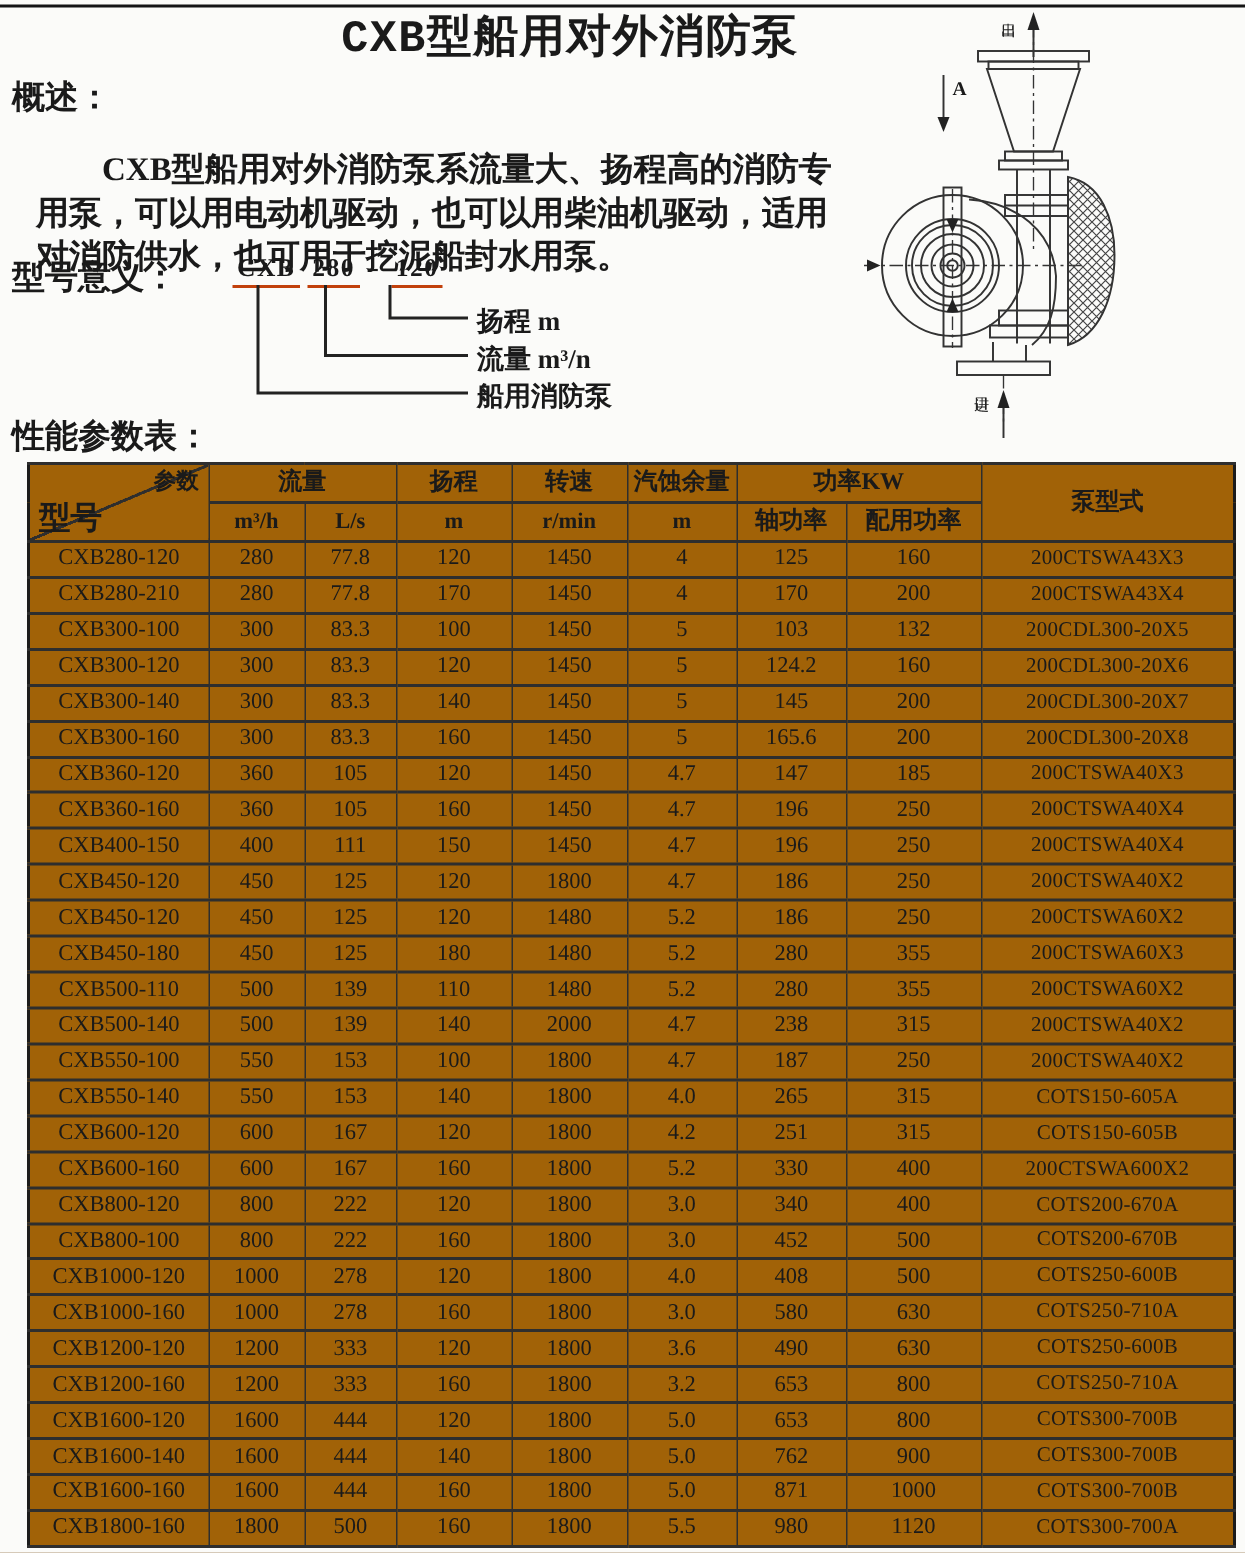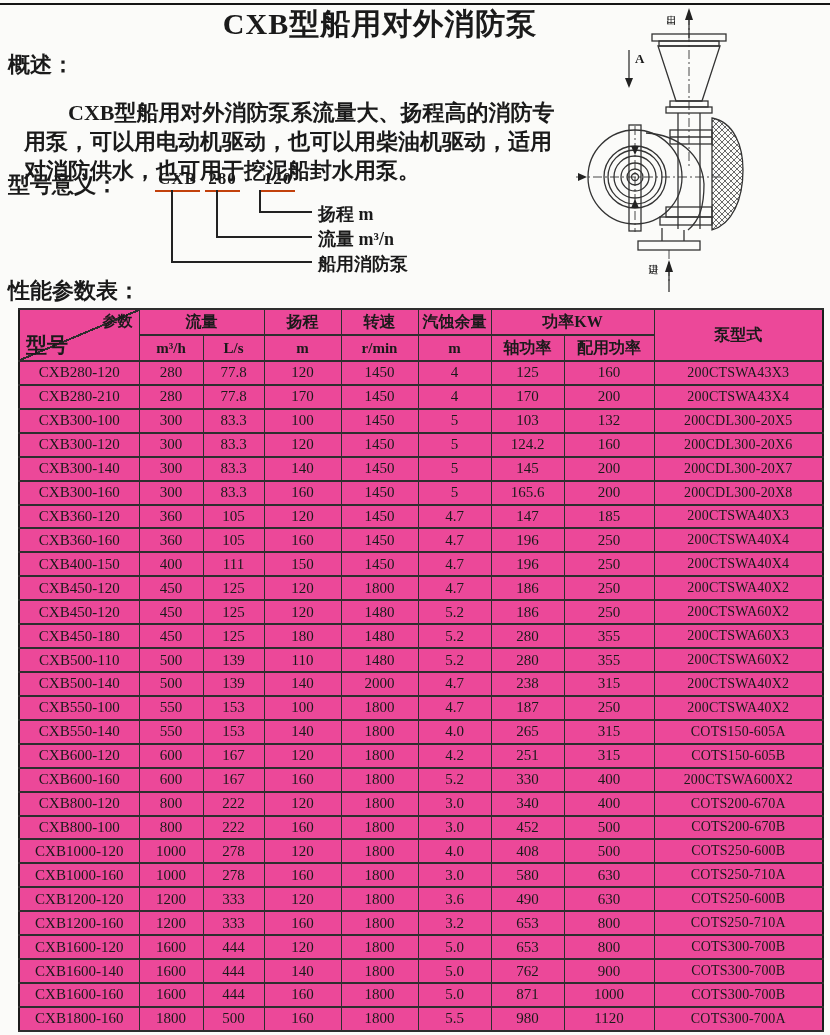--- a/index.html
+++ b/index.html
@@ -4,21 +4,21 @@
 <style>
   html,body { margin:0; padding:0; background:#d8d8d8; }
   .page {
     position:relative; width:830px; height:1035px; margin:0 auto;
     background:#fbfbf9; color:#1a1a1a; overflow:hidden;
     font-family:"Liberation Serif","DejaVu Serif",serif;
   }
   .top-rule { position:absolute; top:3px; left:0; width:830px; height:2px; background:#151515; }
   .title {
     position:absolute; top:4px; left:0; width:760px; text-align:center;
-    font-size:30px; font-weight:bold; letter-spacing:1px; margin:0;
+    font-size:30px; font-weight:bold; letter-spacing:1px; margin:0;font-family:Liberation Mono, monospace;
   }
   .sec-heading { position:absolute; left:8px; font-size:22px; font-weight:bold; margin:0; }
   .overview-heading { top:50px; }
   .para { position:absolute; top:82px; left:8px; width:552px; font-size:22px; font-weight:700; margin:16px; }
   .pline { display:block; line-height:29px; white-space:nowrap; }
   .pline.indent { text-indent:2em; }
   .model-heading { top:170px; }
   .model-code { position:absolute; top:169px; left:155px; font-size:17px; font-weight:bold; letter-spacing:1px; }
   .code-part { display:inline-block; border-bottom:2px solid #c2410c; padding:0 3px 1px; }
   .code-dash { display:inline-block; margin:0 2px; }
@@ -30,21 +30,21 @@
   .drawing { position:absolute; left:572px; top:4px; width:258px; height:294px; }
   .drawing svg { display:block; }
   .vlabel { position:absolute; writing-mode:vertical-rl; text-orientation:upright;
             font-size:10px; line-height:10px; letter-spacing:1px; color:#222; }
   .out-label { left:94px; top:3px; }
   .in-label  { left:76px; top:252px; }
   .a-label   { position:absolute; left:63px; top:47px; font-size:13px; font-weight:bold; }
 
   .param-table {
     position:absolute; top:308px; left:18px; width:804px; height:724px;
-    border-collapse:collapse; table-layout:fixed; background:#ec4899;
+    border-collapse:collapse; table-layout:fixed; background:#a16207;
   }
   .param-table th, .param-table td {
     border-left:1px solid #2e2e2e; border-right:1px solid #2e2e2e;
     border-top:2px solid #2e2e2e; border-bottom:2px solid #2e2e2e;
     text-align:center; vertical-align:middle; padding:0; overflow:hidden;
   }
   .param-table { border:2px solid #1c1c1c; }
   .param-table thead th { font-size:16px; font-weight:bold; height:24px; line-height:1.1; }
   .param-table thead th.unit { font-size:15px; }
   .param-table tbody td { font-size:15px; height:21px; line-height:1; font-weight:500; }

